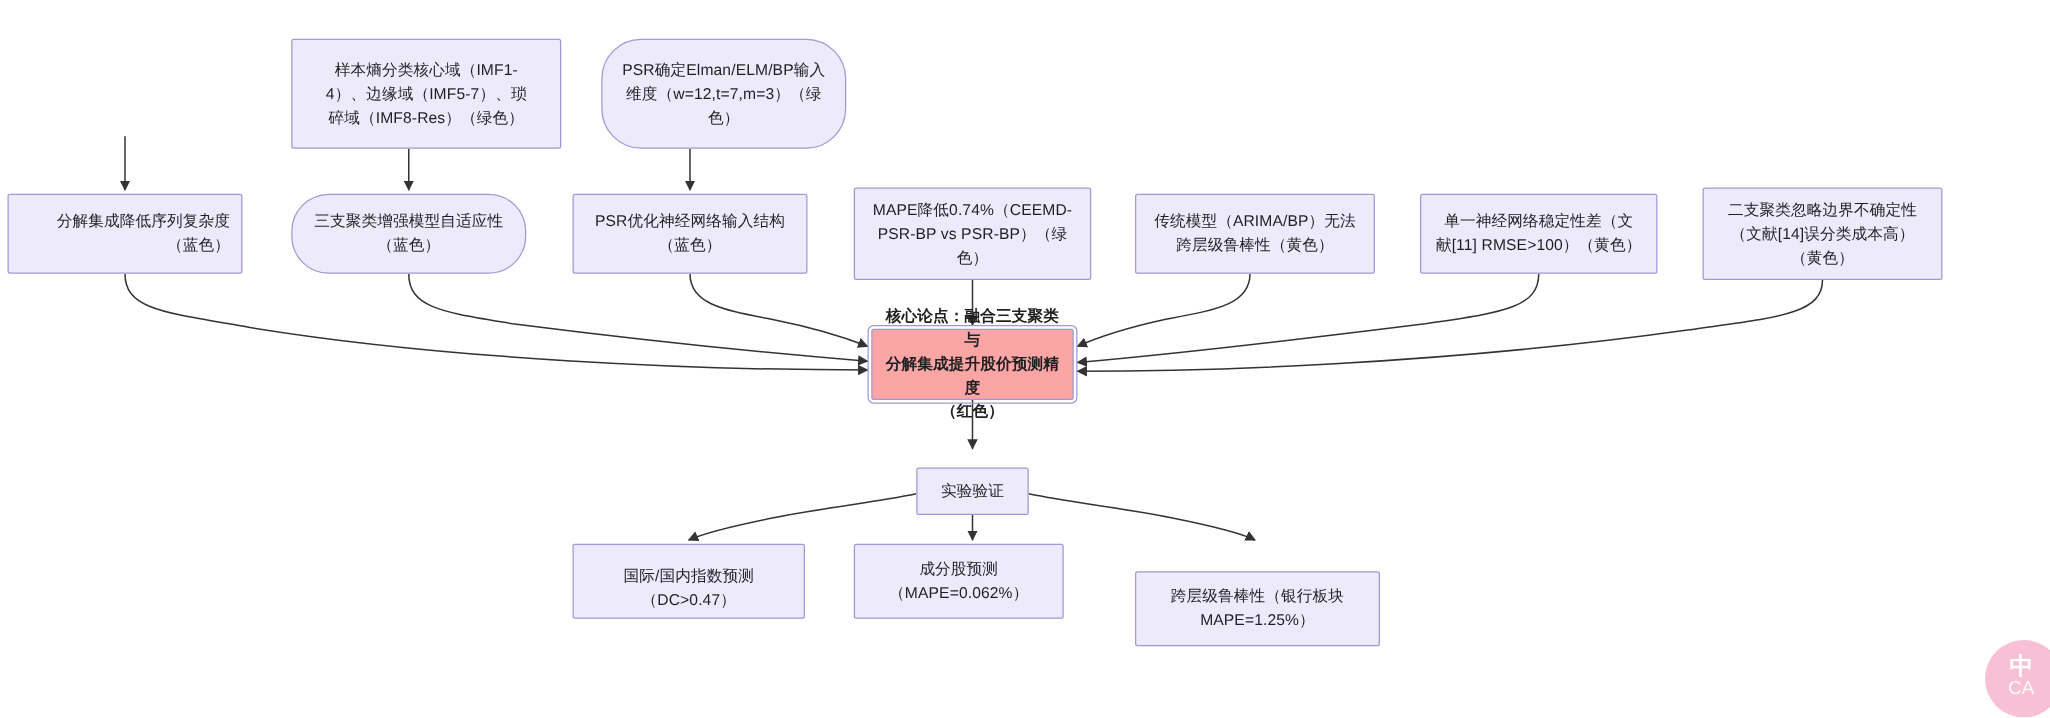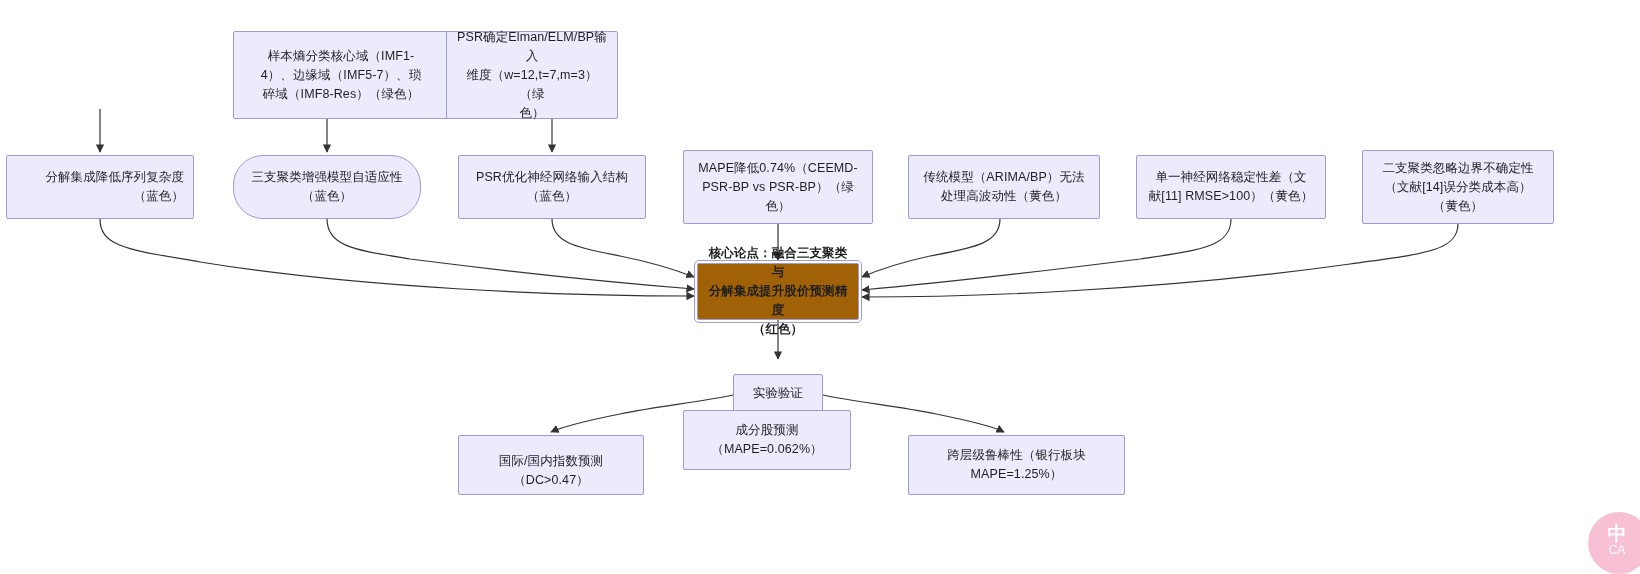--- a/index.html
+++ b/index.html
@@ -41,21 +41,21 @@
     line-height: 19px;
     padding: 4px 9px;
     letter-spacing: 0.1px;
   }
   .node .txt {
     display: block;
     width: 100%;
     white-space: pre-line;
   }
   .node.core {
-    background: #a16207;
+    background: #fca5a5;
     border: 1px solid #9E99D8;
     outline: 1px solid #9E99D8;
     outline-offset: 2px;
     font-weight: 700;
   }
   .node.core .txt {
     font-weight: 700;
   }
   #watermark {
     position: absolute;
@@ -72,21 +72,21 @@
     font-weight: 700;
     letter-spacing: 0px;
     overflow: hidden;
   }
   #watermark .wm-inner {
     transform: translate(-2px, -1px);
     line-height: 17px;
     text-align: center;
   }
   #watermark .wm-sub {
-    font-size: 12px;
+    font-size: 15px;
     font-weight: 400;
     opacity: 0.9;
     display: block;
   }
 </style>
 </head>
 <body>
 
 <div id="canvas">
 
@@ -120,21 +120,21 @@
     </g>
   </svg>
 
 
   <div class="node" style="left:233px; top:31px; width:216px; height:88px;">
     <span class="txt">样本熵分类核心域（IMF1-
 4）、边缘域（IMF5-7）、琐
 碎域（IMF8-Res）（绿色）</span>
   </div>
 
-  <div class="node" style="left:446px; top:31px; width:172px; height:88px;">
+  <div class="node" style="left:481px; top:31px; width:196px; height:88px;border-radius:32px;">
     <span class="txt">PSR确定Elman/ELM/BP输入
 维度（w=12,t=7,m=3）（绿
 色）</span>
   </div>
 
   <div class="node" style="left:6px; top:155px; width:188px; height:64px;text-align:right;">
     <span class="txt">分解集成降低序列复杂度
 （蓝色）</span>
   </div>
 
@@ -149,21 +149,21 @@
   </div>
 
   <div class="node" style="left:683px; top:150px; width:190px; height:74px;justify-content:flex-end;">
     <span class="txt">MAPE降低0.74%（CEEMD-
 PSR-BP vs PSR-BP）（绿
 色）</span>
   </div>
 
   <div class="node" style="left:908px; top:155px; width:192px; height:64px;">
     <span class="txt">传统模型（ARIMA/BP）无法
-处理高波动性（黄色）</span>
+跨层级鲁棒性（黄色）</span>
   </div>
 
   <div class="node" style="left:1136px; top:155px; width:190px; height:64px;align-items:center;">
     <span class="txt">单一神经网络稳定性差（文
 献[11] RMSE&gt;100）（黄色）</span>
   </div>
 
   <div class="node" style="left:1362px; top:150px; width:192px; height:74px;">
     <span class="txt">二支聚类忽略边界不确定性
 （文献[14]误分类成本高）
@@ -178,26 +178,26 @@
 
   <div class="node" style="left:733px; top:362px; width:90px; height:38px;margin-top:12px;">
     <span class="txt">实验验证</span>
   </div>
 
   <div class="node" style="left:458px; top:435px; width:186px; height:60px;align-items:flex-end;">
     <span class="txt">国际/国内指数预测
 （DC&gt;0.47）</span>
   </div>
 
-  <div class="node" style="left:683px; top:410px; width:168px; height:60px;text-align:center;">
+  <div class="node" style="left:683px; top:435px; width:168px; height:60px;text-align:center;">
     <span class="txt">成分股预测
 （MAPE=0.062%）</span>
   </div>
 
-  <div class="node" style="left:908px; top:435px; width:217px; height:60px;">
+  <div class="node" style="left:908px; top:457px; width:196px; height:60px;">
     <span class="txt">跨层级鲁棒性（银行板块
 MAPE=1.25%）</span>
   </div>
 
   <div id="watermark" style="left:1588px; top:512px;">
     <span class="wm-inner">
       <span>中</span>
       <span class="wm-sub">CA</span>
     </span>
   </div>

